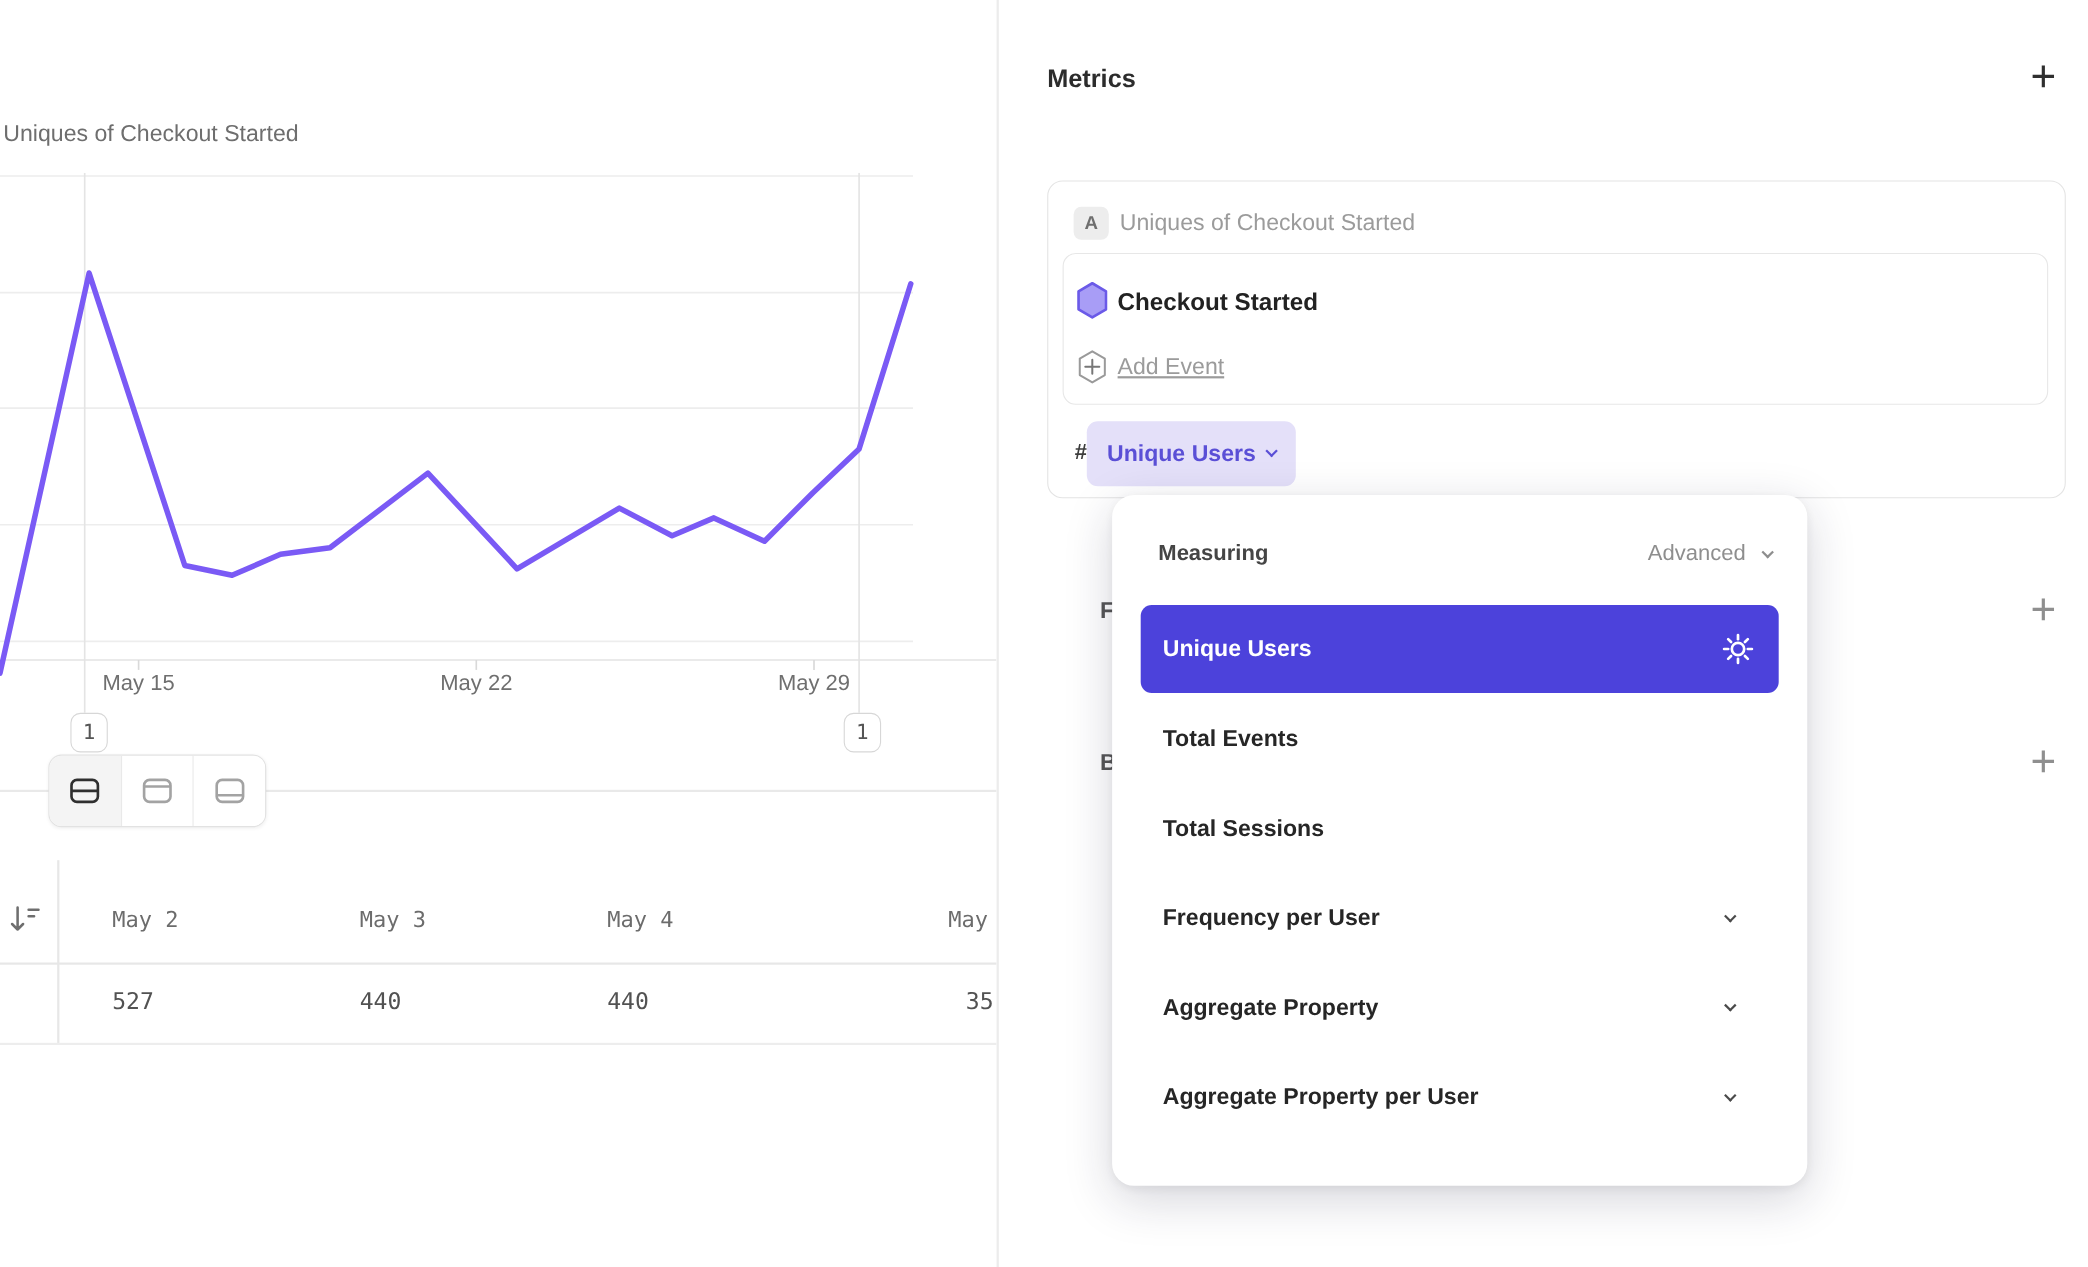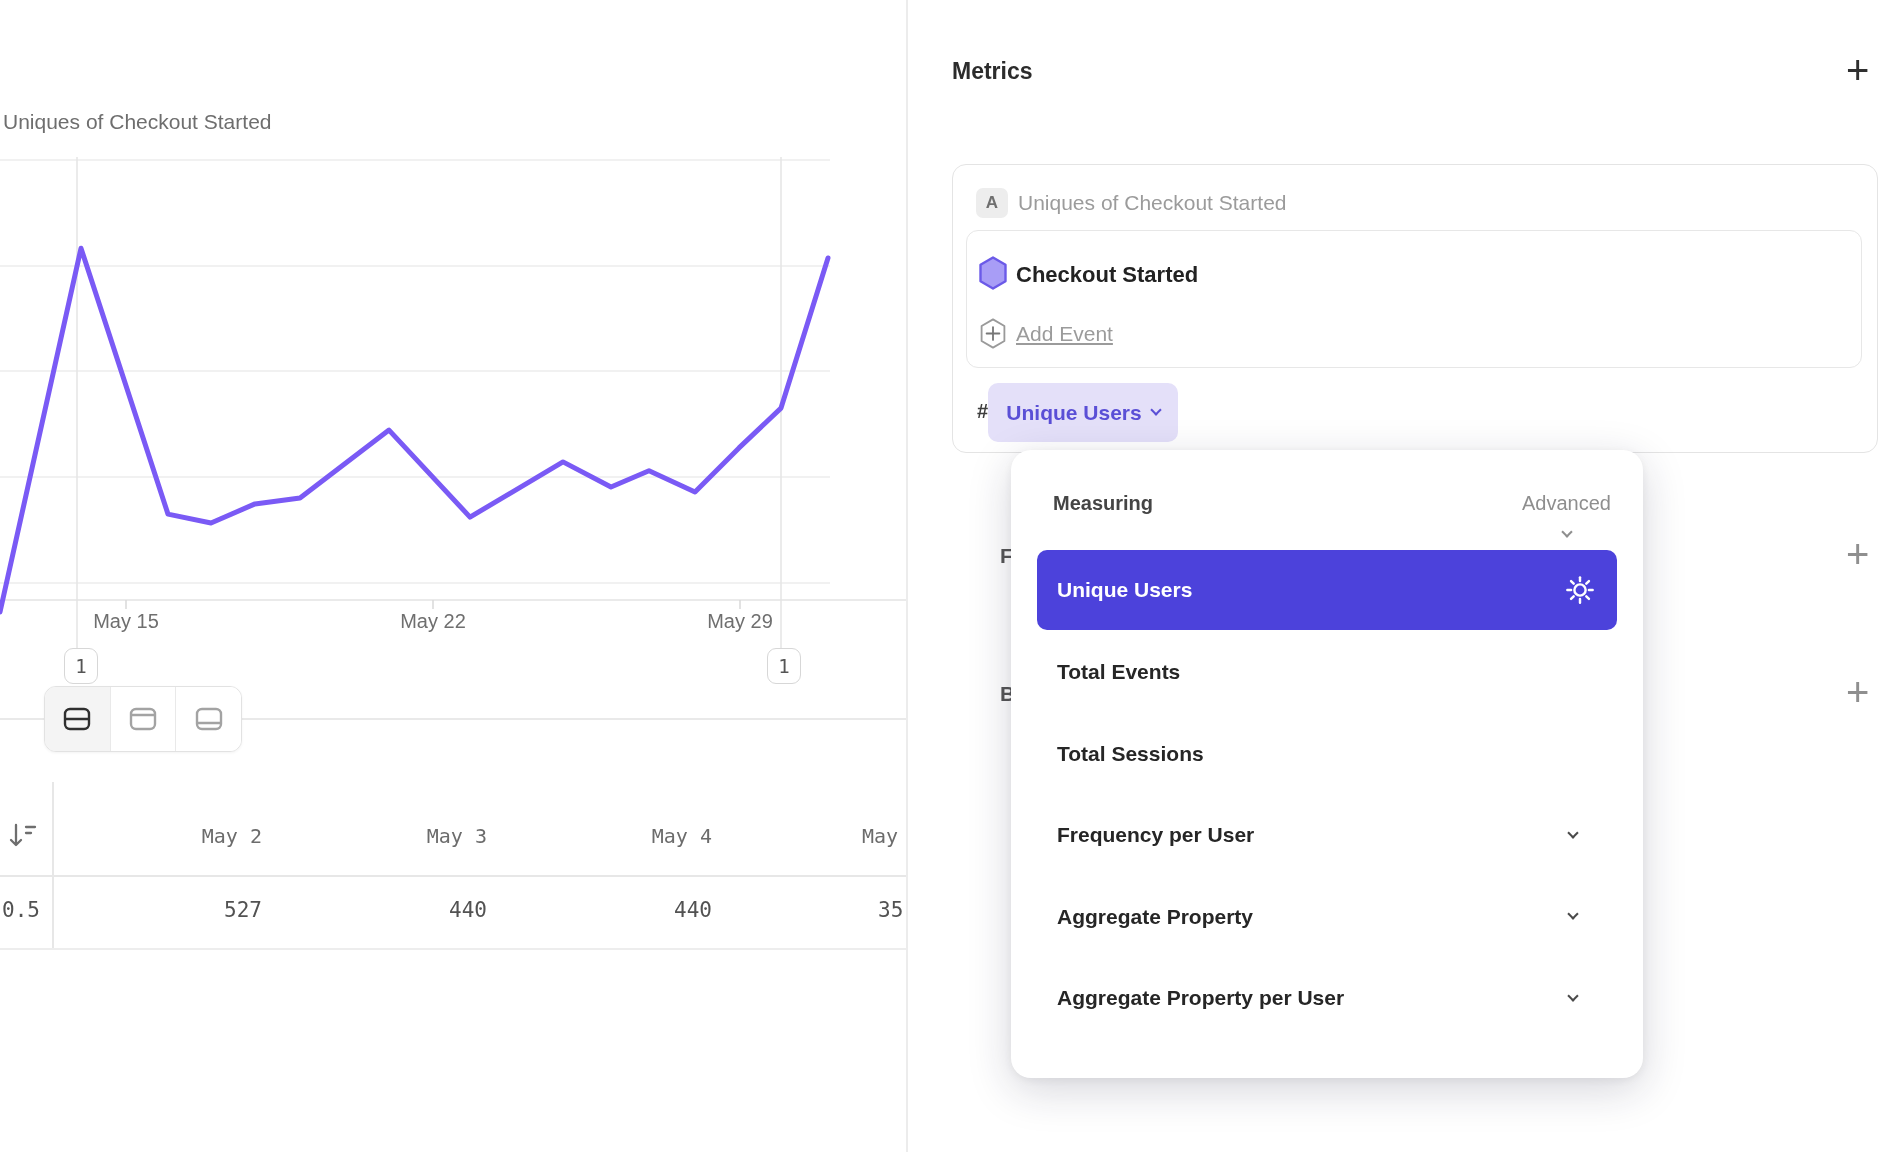--- a/index.html
+++ b/index.html
@@ -40,21 +40,21 @@
   .seg.active svg { stroke:#2f2f2f; }
 
   
   .tbl-line { background:#e7e7e7; }
   #tbl-vline { left:52px; top:782px; width:1.5px; height:167px; background:#e7e7e7; }
   #tbl-hline1 { left:0; top:875px; width:906px; height:1.5px; }
   #tbl-hline2 { left:0; top:948px; width:906px; height:1.5px; background:#ededed; }
   .th-cell, .td-cell { position:absolute; font-family:"DejaVu Sans Mono", monospace; white-space:pre; }
   .th-cell { top:824px; font-size:20px; color:#6c6c6c; }
   .td-cell { top:898px; font-size:21px; color:#525252; }
-  .r-align { width:160px; text-align:right; }
+  .r-align { width:160px; }
 
   
   #panel-divider { left:906px; top:0; width:1.5px; height:1152px; background:#ececec; }
 
   
   #metrics-title { left:952px; top:58px; font-size:23px; font-weight:700; color:#2c2c2c; }
   .plus { position:absolute; font-size:40px; font-weight:300; line-height:36px; cursor:pointer; }
   #metrics-plus { left:1846px; top:52px; color:#2f2f2f; }
   .plus.gray { color:#8f8f8f; }
 
@@ -83,21 +83,21 @@
   #filters-label { top:544px; }
   #breakdowns-label { top:682px; }
   #filters-plus { left:1846px; top:536px; }
   #breakdowns-plus { left:1846px; top:674px; }
 
   
   #measuring-dropdown { left:971px; top:450px; width:632px; height:628px; background:#fff;
     border-radius:20px; box-shadow:0 12px 44px rgba(30,30,60,.18), 0 2px 8px rgba(0,0,0,.06); z-index:10;margin-left:40px; }
   #measuring-label { left:42px; top:42px; position:absolute; font-size:20px; font-weight:600; color:#454545; }
   #advanced-btn { position:absolute; right:32px; top:42px; display:flex; align-items:center;
-    gap:16px; cursor:pointer;flex-direction:column; }
+    gap:16px; cursor:pointer; }
   #advanced-btn .lbl { font-size:20px; font-weight:500; color:#8e8e8e; }
   #advanced-btn .chev { border-color:#8e8e8e; width:8px; height:8px; margin-top:-3px; }
   .dd-option { position:absolute; left:26px; width:580px; height:80px; border-radius:10px;
     display:flex; align-items:center; cursor:pointer; }
   .dd-option .lbl { margin-left:20px; font-size:21px; font-weight:600; color:#262626; }
   .dd-option.selected { background:var(--accent); }
   .dd-option.selected .lbl { color:#fff; }
   .dd-option .chev { position:absolute; right:40px; border-color:#4a4a4a; width:8px; height:8px; }
   .dd-option .gear { position:absolute; right:22px; }
 </style>

